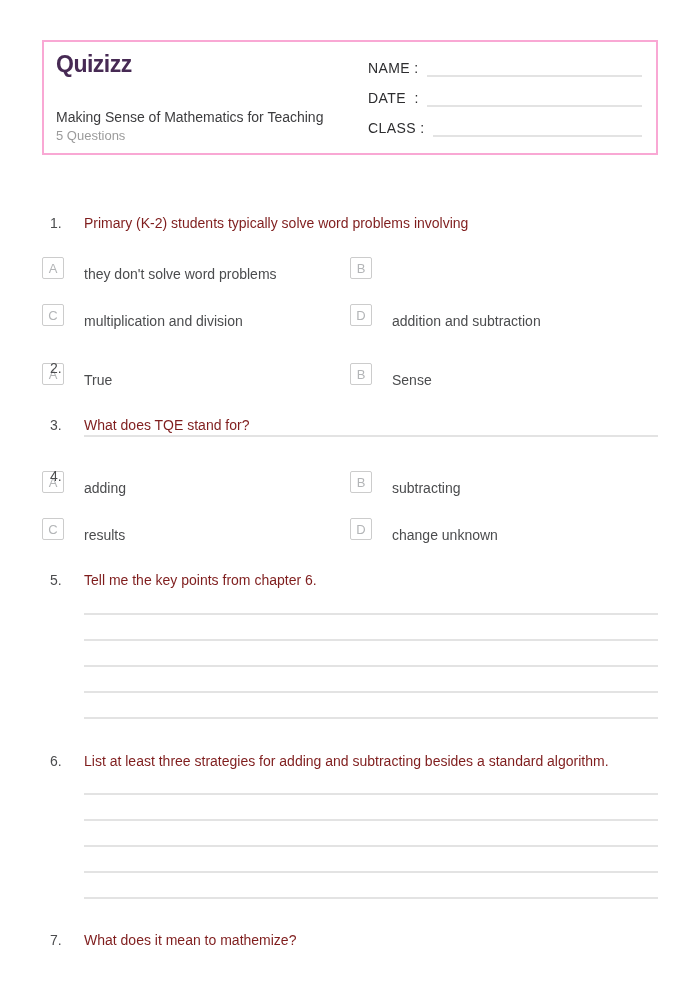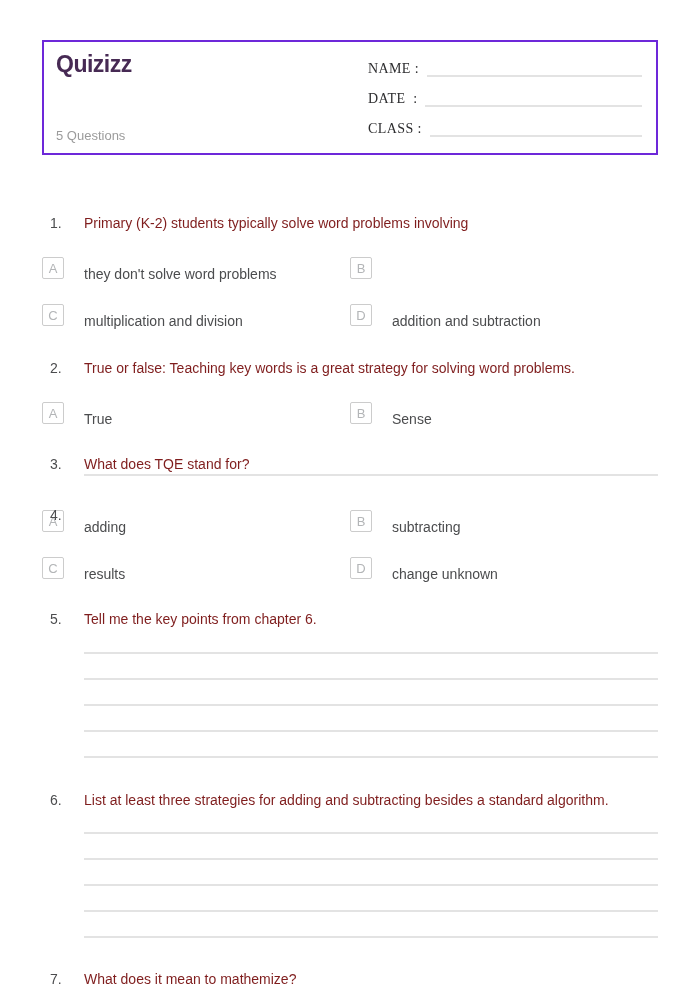--- a/index.html
+++ b/index.html
@@ -8,21 +8,21 @@
     font-family: "Liberation Sans", "DejaVu Sans", sans-serif;
     width: 700px; height: 990px; overflow: hidden;
     color: #4b4c4e;
   }
   .page { width: 700px; height: 990px; overflow: hidden; background: #ffffff; position: relative; }
 
   
   .header-box {
     margin: 40px 42px 0 42px;
     height: 115px;
-    border: 2px solid #6d28d9;
+    border: 2px solid #f9a8d4;
     display: flex;
     background: #ffffff;
   }
   .header-left {
     flex: 1;
     padding: 10px 0 9px 12px;
     display: flex; flex-direction: column; justify-content: space-between;
     min-width: 0;
   }
   .logo {
@@ -33,21 +33,20 @@
   .subtitle { font-size: 13px; color: #9b9b9b; line-height: 17px; margin-top: 1px; }
   .header-right {
     width: 288px;
     padding: 6px 14px 0 0;
     display: flex; flex-direction: column;
   }
   .field-row { display: flex; align-items: flex-end; height: 30px; padding-bottom: 1px; }
   .field-label {
     font-size: 14px; color: #2d2d2f; letter-spacing: 0.4px; line-height: 17px;
     white-space: pre;
-    font-family: Liberation Serif, serif;
   }
   .field-line {
     flex: 1; margin-left: 8px; height: 13px;
     border-bottom: 2px solid #e3e3e3;
   }
 
   
   .sheet { margin: 0 42px; }
   .q { position: relative; padding-left: 42px; }
   .q-num { position: absolute; left: 8px; top: 0; font-size: 14px; line-height: 20px; color: #4b4c4e; }
@@ -81,20 +80,21 @@
 </style>
 </head>
 <body>
 
 <div class="page">
 
   <div class="header-box">
     <div class="header-left">
       <div class="logo" style="color: rgb(71, 42, 84);">Quizizz</div>
       <div class="title-block">
+        <div class="title">Making Sense of Mathematics for Teaching</div>
         <div class="subtitle">5 Questions</div>
       </div>
     </div>
     <div class="header-right">
       <div class="field-row">
         <span class="field-label">NAME :</span>
         <span class="field-line"></span>
       </div>
       <div class="field-row">
         <span class="field-label">DATE  :</span>
@@ -128,21 +128,20 @@
         </div>
         <div class="opt">
           <span class="opt-box">D</span>
           <span class="opt-label">addition and subtraction</span>
         </div>
       </div>
     </div>
 
     <div class="q" id="q2">
       <span class="q-num">2.</span>
-      <div class="q-text">True or false: Teaching key words is a great strategy for solving word problems.</div>
       <div class="opts-row first">
         <div class="opt">
           <span class="opt-box">A</span>
           <span class="opt-label">True</span>
         </div>
         <div class="opt">
           <span class="opt-box">B</span>
           <span class="opt-label">Sense</span>
         </div>
       </div>

